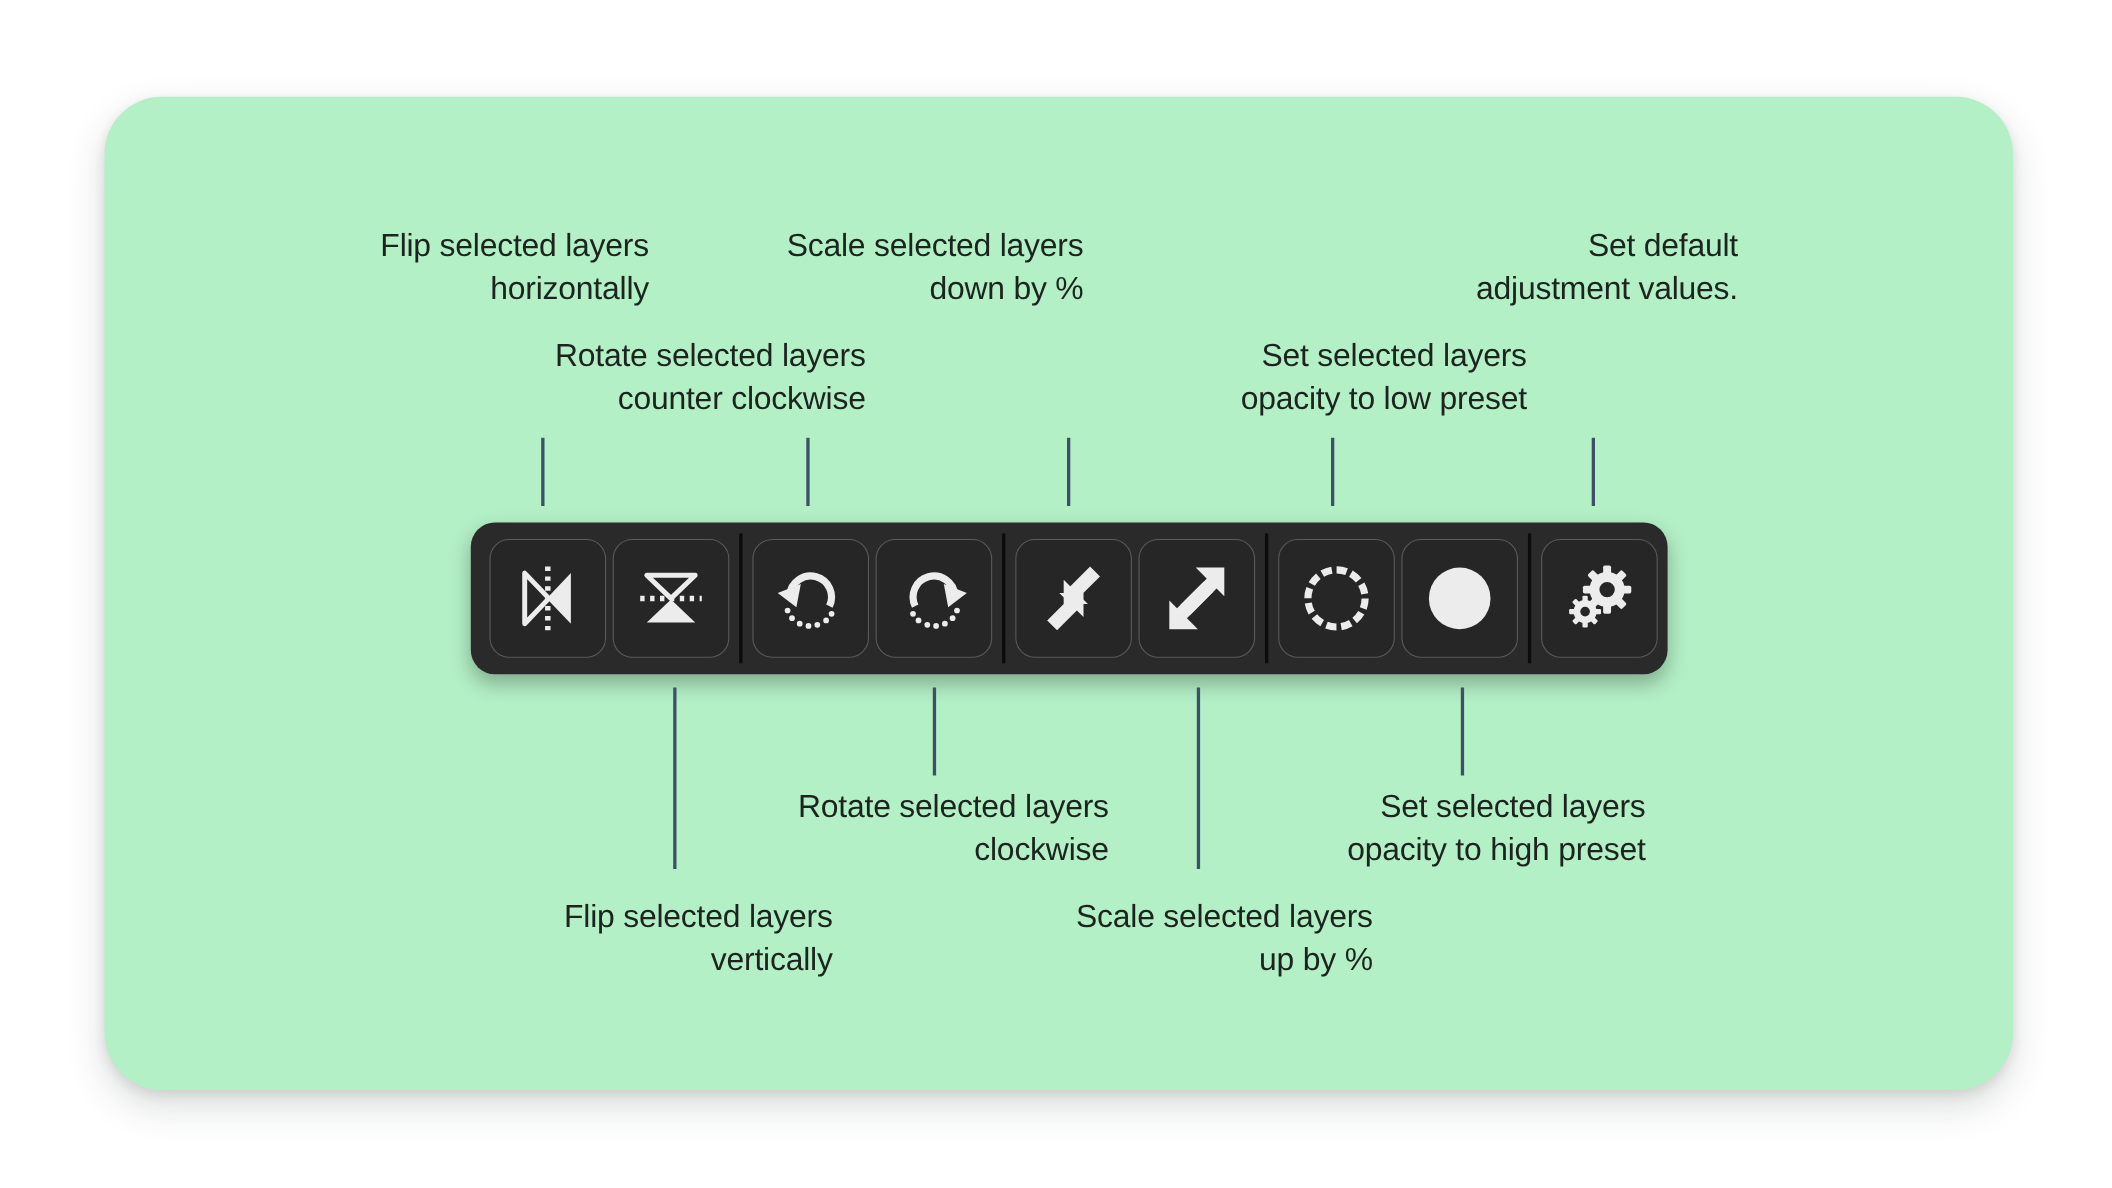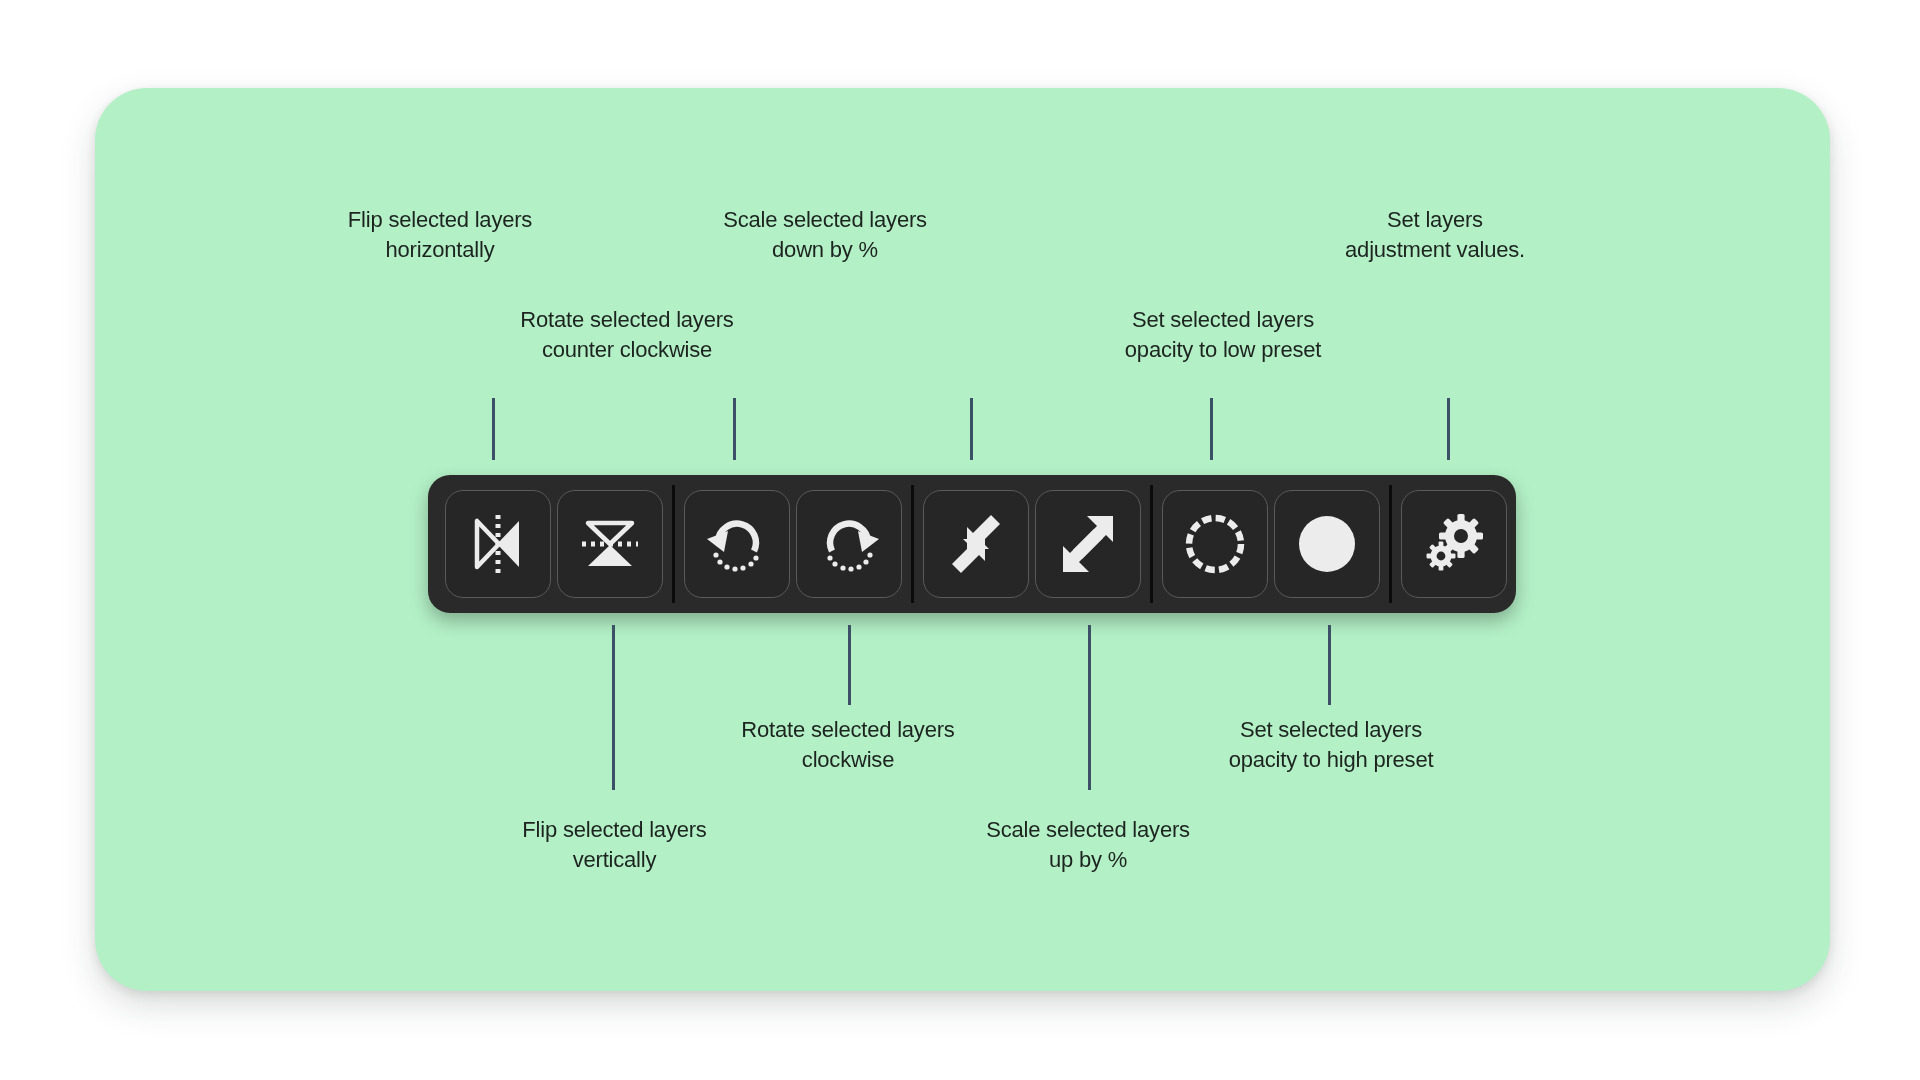--- a/index.html
+++ b/index.html
@@ -75,23 +75,23 @@
     box-sizing: border-box;
     flex: none;
   }
 
   .tool-btn svg { display: block; }
 
   
   .label {
     position: absolute;
     color: #1d2420;
-    font-size: 22px;
+    font-size: 29px;
     line-height: 1.35;
-    text-align: center;
+    text-align: right;
     font-family: "Liberation Sans", sans-serif;
     letter-spacing: -0.2px;
     white-space: pre-line;
   }
 
   
   .leader {
     position: absolute;
     width: 3px;
     background: #3c5068;
@@ -109,21 +109,21 @@
 
   <div class="label" style="left:467px; top:305px; width:320px;">Rotate selected layers
 counter clockwise</div>
 
   <div class="label" style="left:665px; top:205px; width:320px;">Scale selected layers
 down by %</div>
 
   <div class="label" style="left:1058px; top:305px; width:330px;">Set selected layers
 opacity to low preset</div>
 
-  <div class="label" style="left:1290px; top:205px; width:290px;">Set layers
+  <div class="label" style="left:1290px; top:205px; width:290px;">Set default
 adjustment values.</div>
 
   <div class="leader" style="left:492px; top:398px; height:62px;"></div>
   <div class="leader" style="left:733px; top:398px; height:62px;"></div>
   <div class="leader" style="left:970px; top:398px; height:62px;"></div>
   <div class="leader" style="left:1210px; top:398px; height:62px;"></div>
   <div class="leader" style="left:1447px; top:398px; height:62px;"></div>
 
   <div id="toolbar">
 

